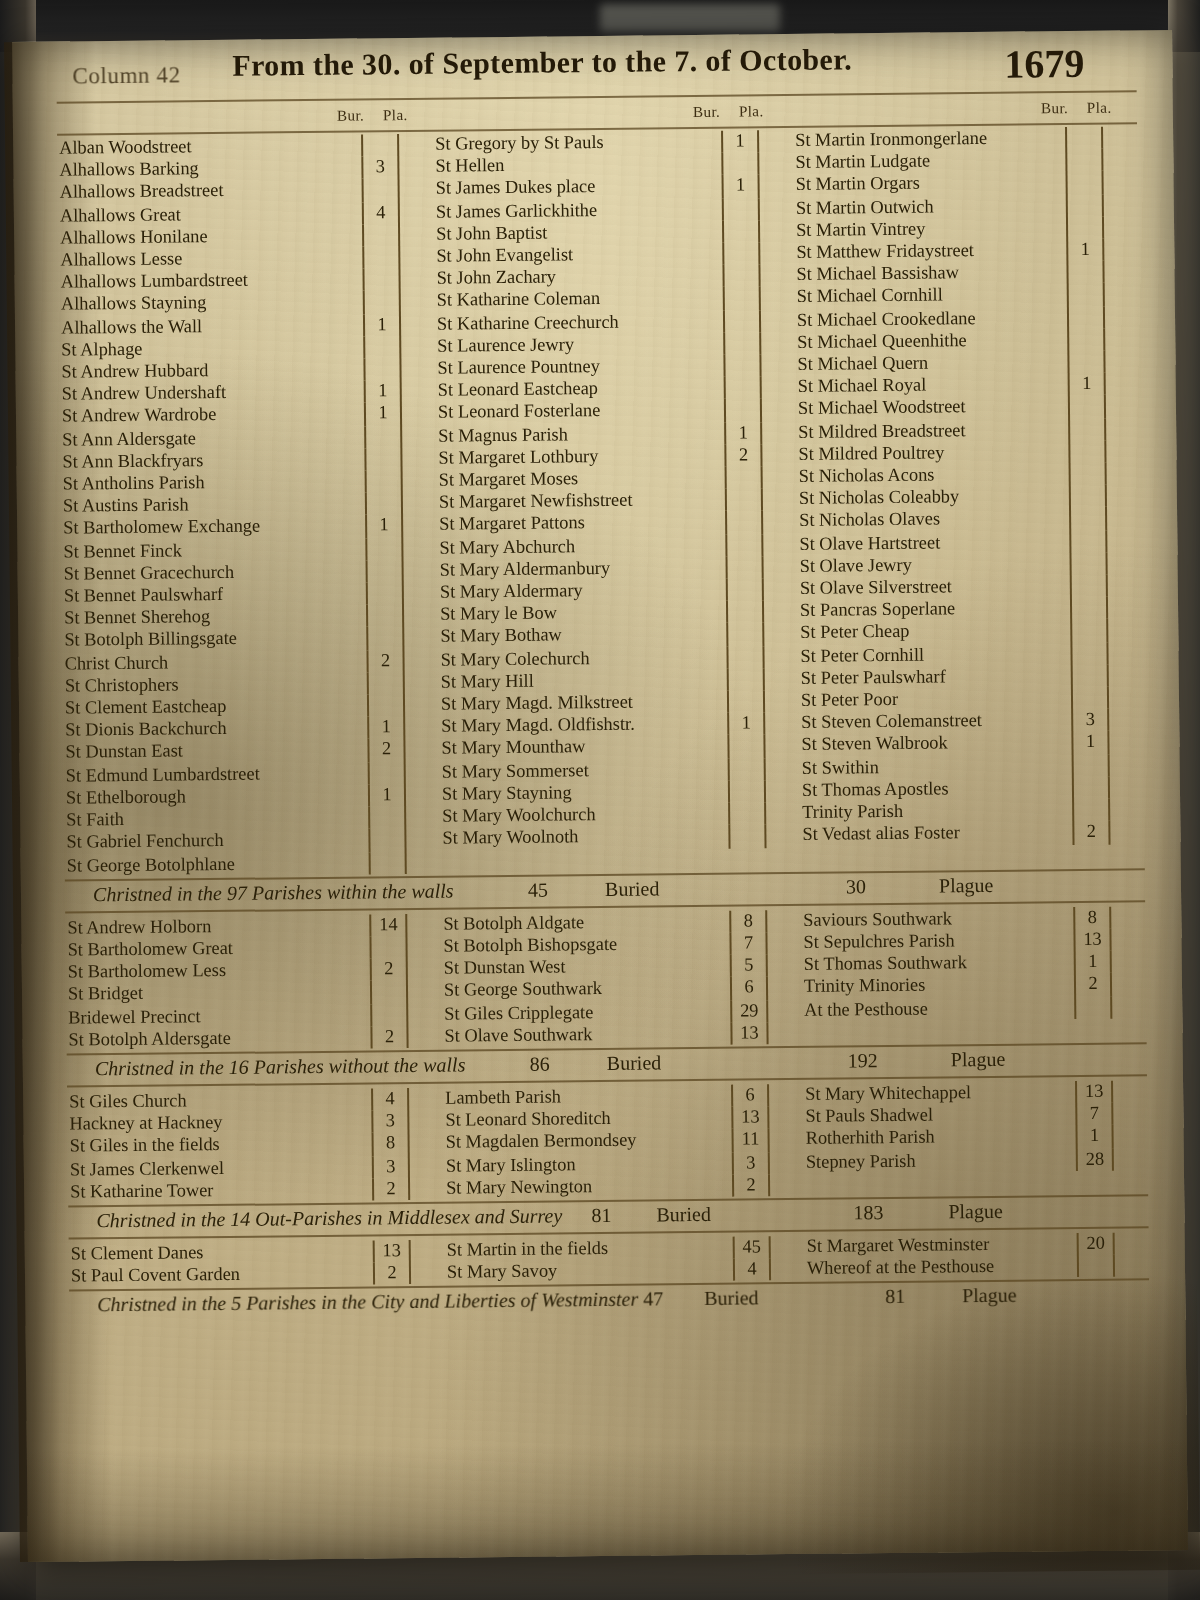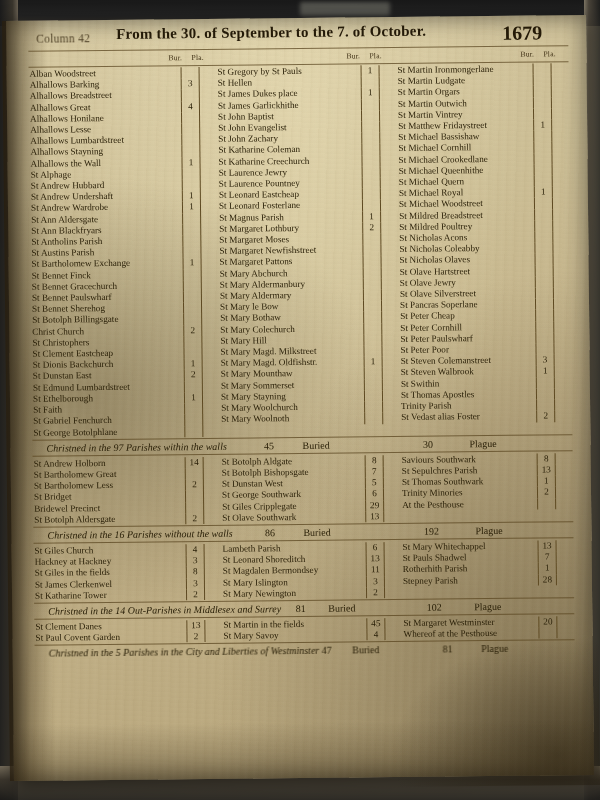--- a/index.html
+++ b/index.html
@@ -830,21 +830,21 @@
                 </tr>
               </tbody>
             </table>
           </div>
       </div>
       <div class="rule" style="position:relative;margin-top:1px;"></div>
       <div class="summary">
         <span class="s1" style="min-width:245px">Christned in the 14 Out-Parishes in Middlesex and Surrey</span>
         <span>81</span>
         <span class="s2" style="padding-left:20px;min-width:96px">Buried</span>
-        <span>102</span>
+        <span>183</span>
         <span class="s3" style="padding-left:30px">Plague</span>
         <span></span>
       </div>
       <div class="rule" style="position:relative;"></div>
 
       <div class="cols" style="margin-top:2px">
         <div class="c1">
             <table class="tbl">
               <tbody id="wm1">
                 <tr>

